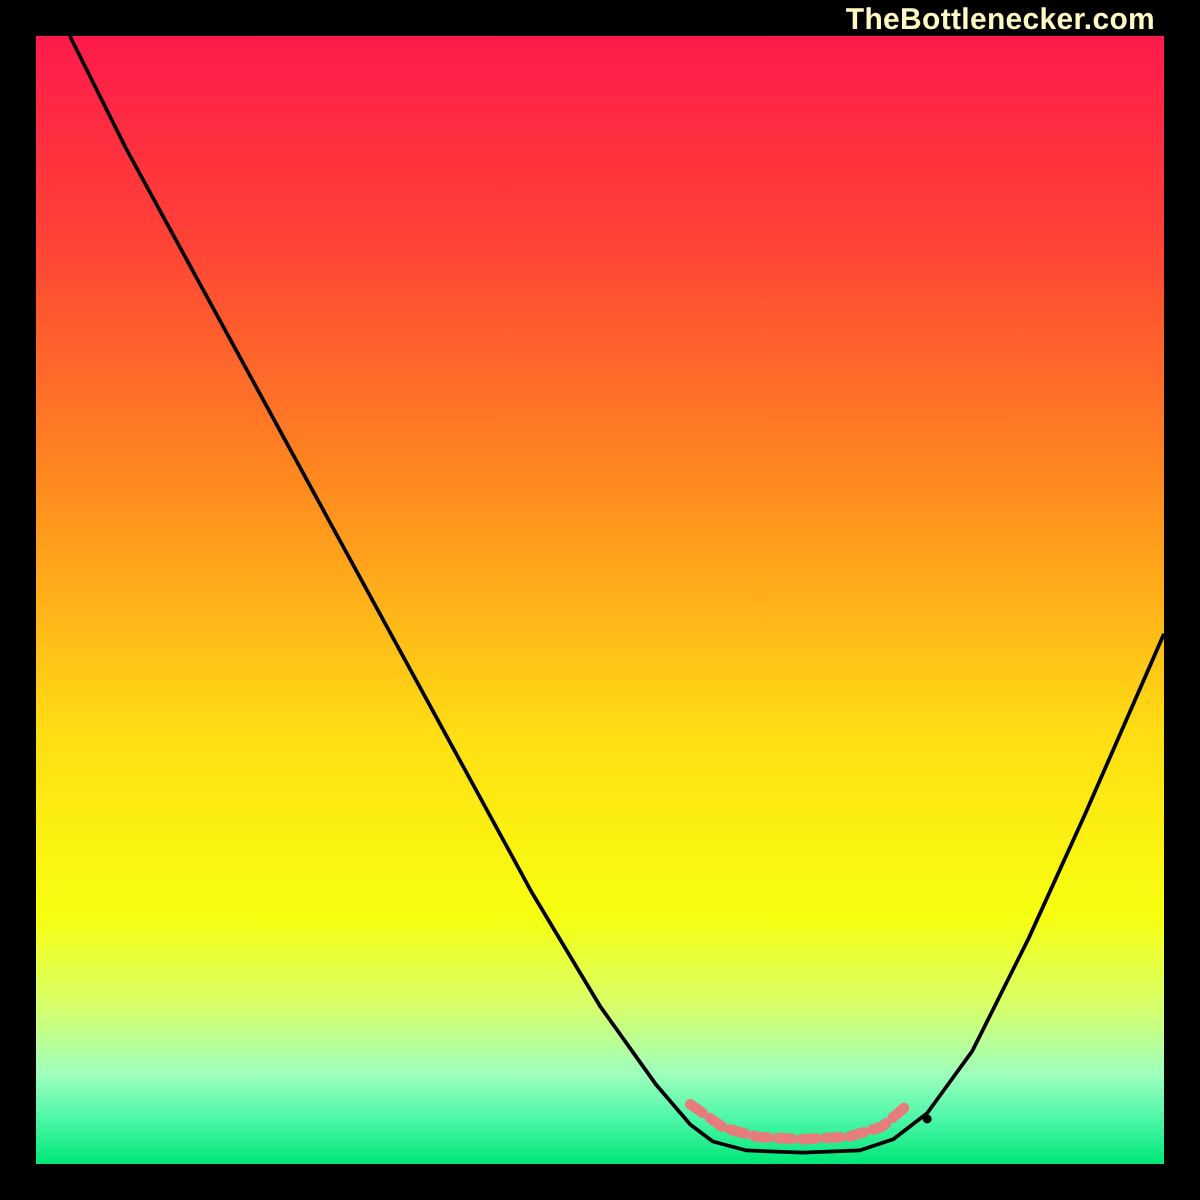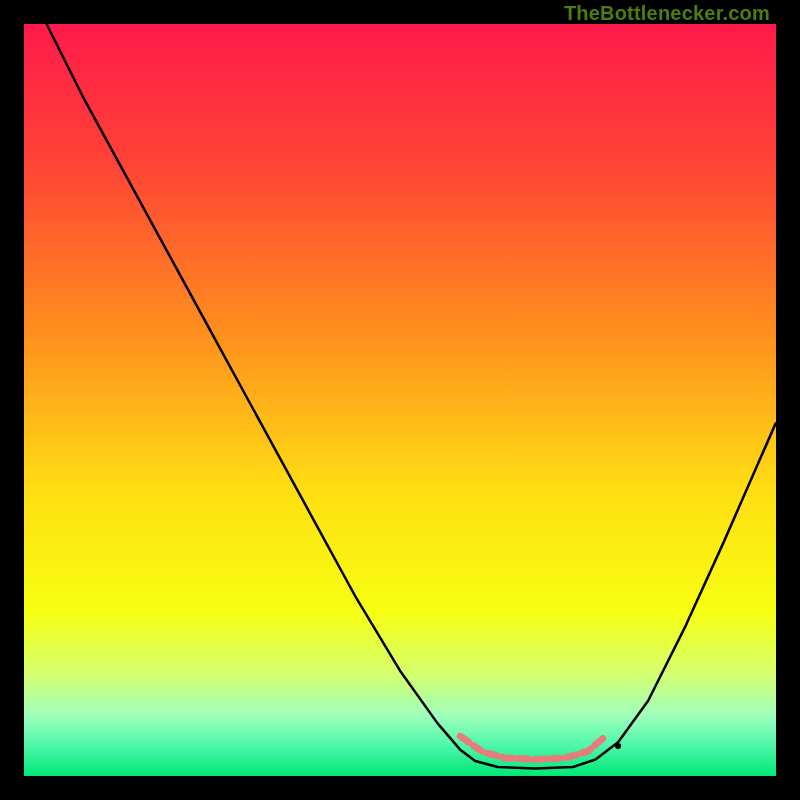--- a/index.html
+++ b/index.html
@@ -1,18 +1,18 @@
 <!DOCTYPE html>
 <html><head>
 <meta charset="utf-8">
 <style>
   html,body{margin:0;padding:0;width:800px;height:800px;background:#000;overflow:hidden}
   .root{position:relative;width:800px;height:800px;background:#000}
   .plot{position:absolute;top:24px;left:24px;width:752px;height:752px}
-  .watermark{position:absolute;top:2px;right:30px;font:700 20px Arial,Helvetica,sans-serif;color:#4d7c0f;letter-spacing:.2px}
+  .watermark{position:absolute;top:2px;right:30px;font:700 20px Arial,Helvetica,sans-serif;color:#fef9c3;letter-spacing:.2px}
   svg{display:block}
 </style>
 </head>
 <body>
 <div class="root">
   <a class="watermark">TheBottlenecker.com</a>
   <div class="plot">
     <svg id="svg" width="752" height="752" viewBox="0 0 752 752">
         <defs>
           <linearGradient id="bg" x1="0" y1="0" x2="0" y2="1">

